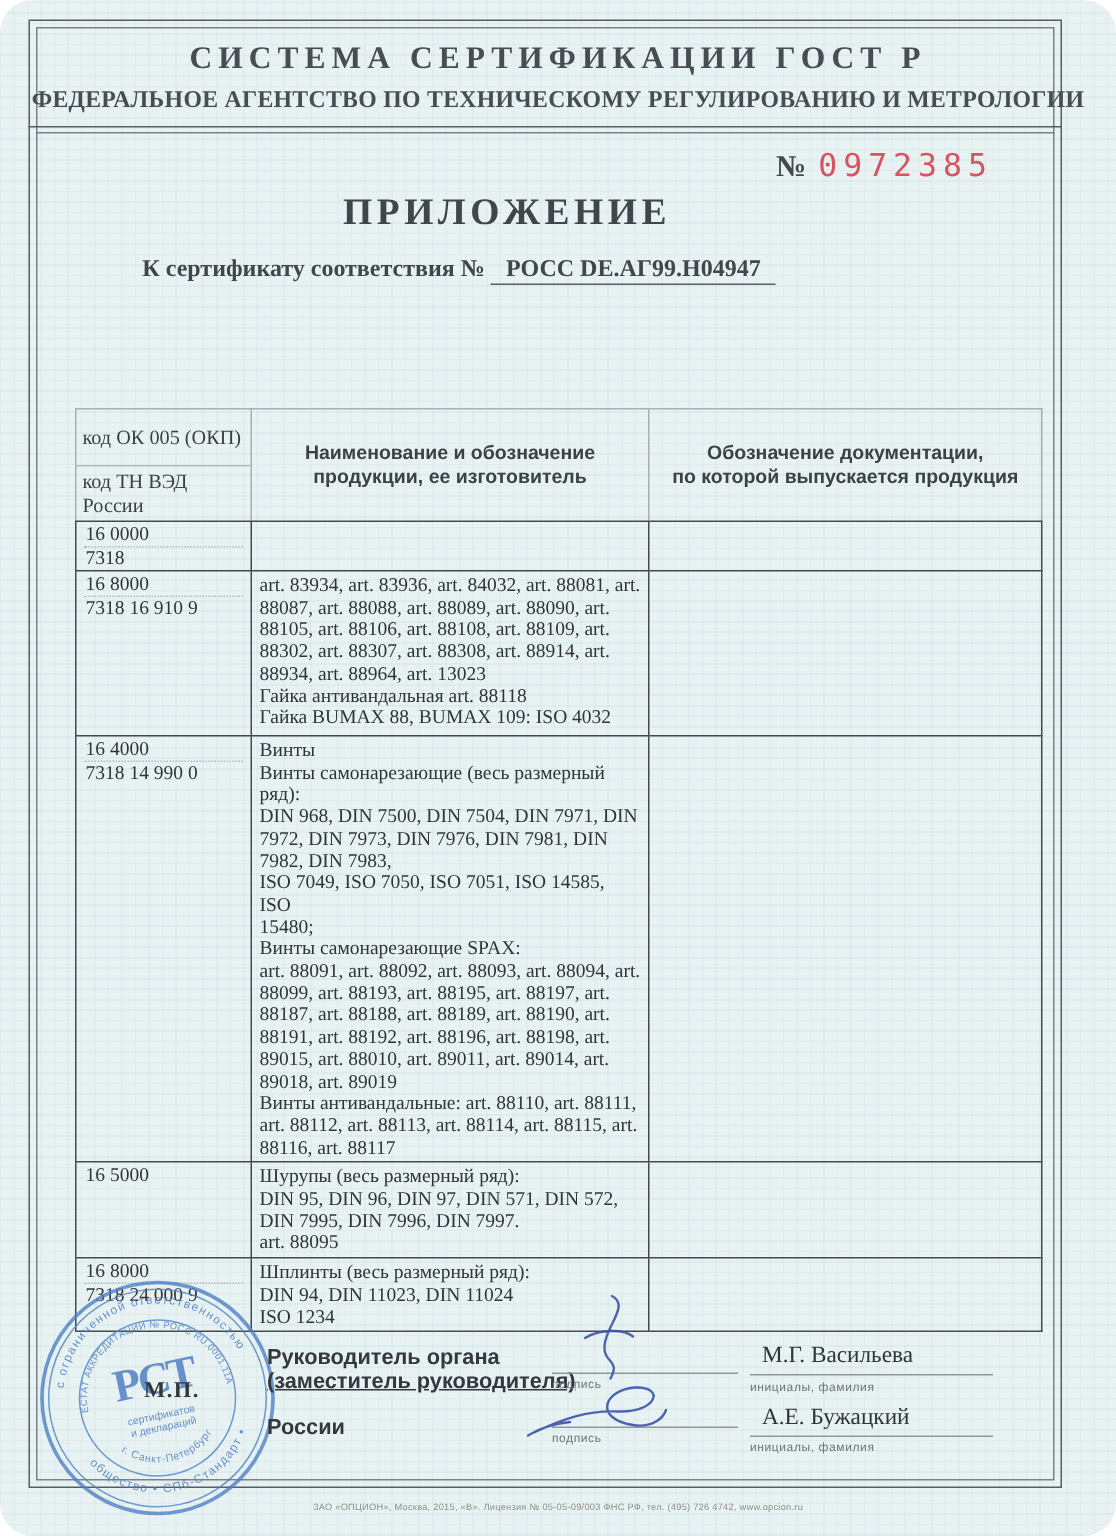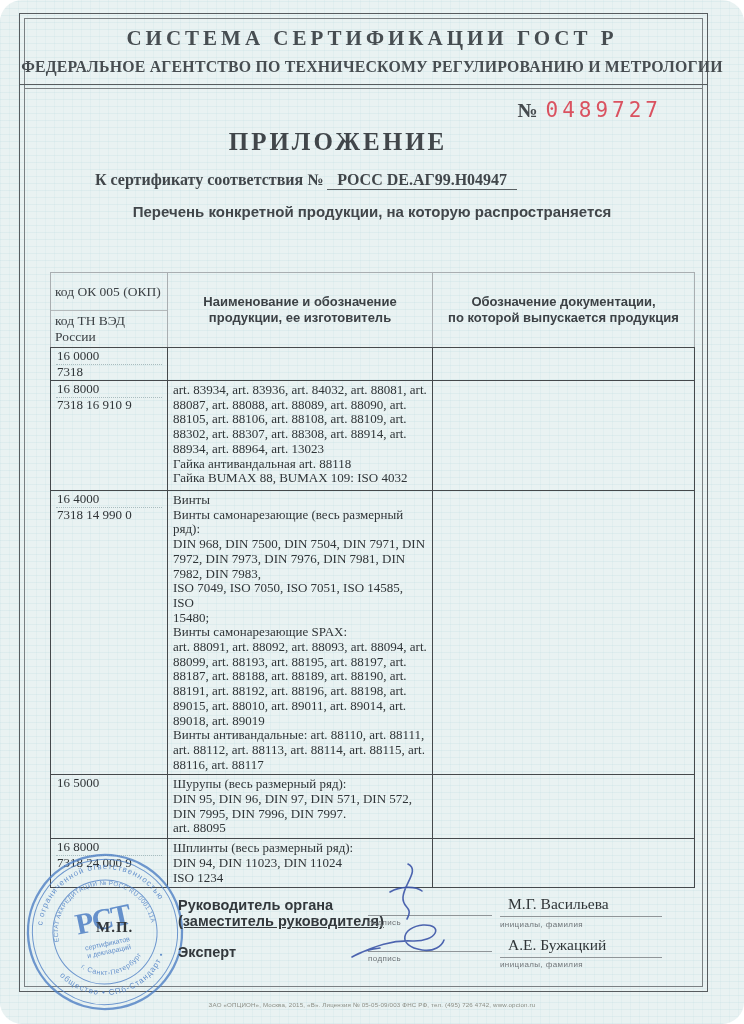--- a/index.html
+++ b/index.html
@@ -73,29 +73,28 @@
 
   <div class="abs frame-outer"></div>
   <div class="abs frame-inner"></div>
   <div class="abs hdr-sep-1"></div>
   <div class="abs hdr-sep-2"></div>
 
   <div class="abs h1">СИСТЕМА СЕРТИФИКАЦИИ ГОСТ Р</div>
   <div class="abs h2">ФЕДЕРАЛЬНОЕ АГЕНТСТВО ПО ТЕХНИЧЕСКОМУ РЕГУЛИРОВАНИЮ И МЕТРОЛОГИИ</div>
 
   <div class="abs docnum">
-    <span class="no">№</span><span class="val">0489727</span>
+    <span class="no">№</span><span class="val">0972385</span>
   </div>
 
   <div class="abs title">ПРИЛОЖЕНИЕ</div>
   <div class="abs certline">
     <span>К сертификату соответствия №</span>
     <span class="certval">РОСС DE.АГ99.Н04947</span>
   </div>
-  <div class="abs intro intro1">Перечень конкретной продукции,  на которую распространяется</div>
 
   <table class="cert">
     <colgroup>
       <col style="width:117px">
         <col style="width:265px">
         <col style="width:262px">
     </colgroup>
     <thead>
       <tr style="height:75px">
         <th class="c1h">
@@ -207,21 +206,21 @@
       </text>
       <text x="81" y="78" fill="#4f80c5" font-family="Liberation Serif, serif" font-weight="bold" font-size="30" letter-spacing="-2" text-anchor="middle">РСТ</text>
       <text x="81" y="95" fill="#4f80c5" font-family="Liberation Sans, sans-serif" font-size="7" text-anchor="middle">сертификатов</text>
       <text x="81" y="103" fill="#4f80c5" font-family="Liberation Sans, sans-serif" font-size="7" text-anchor="middle">и деклараций</text>
     </g>
   </svg>
   <div class="abs mp">М.П.</div>
 
   <div class="abs sigrole role1a">Руководитель органа</div>
   <div class="abs sigrole role1b">(заместитель руководителя)</div>
-  <div class="abs sigrole role2">Эксперт</div>
+  <div class="abs sigrole role2">России</div>
 
   <div class="abs sigline sl1"></div>
   <div class="abs caption cap1">подпись</div>
   <div class="abs sigline sl2"></div>
   <div class="abs caption cap2">подпись</div>
 
   <div class="abs name name1">М.Г. Васильева</div>
   <div class="abs sigline nl1"></div>
   <div class="abs caption cap3">инициалы, фамилия</div>
 

